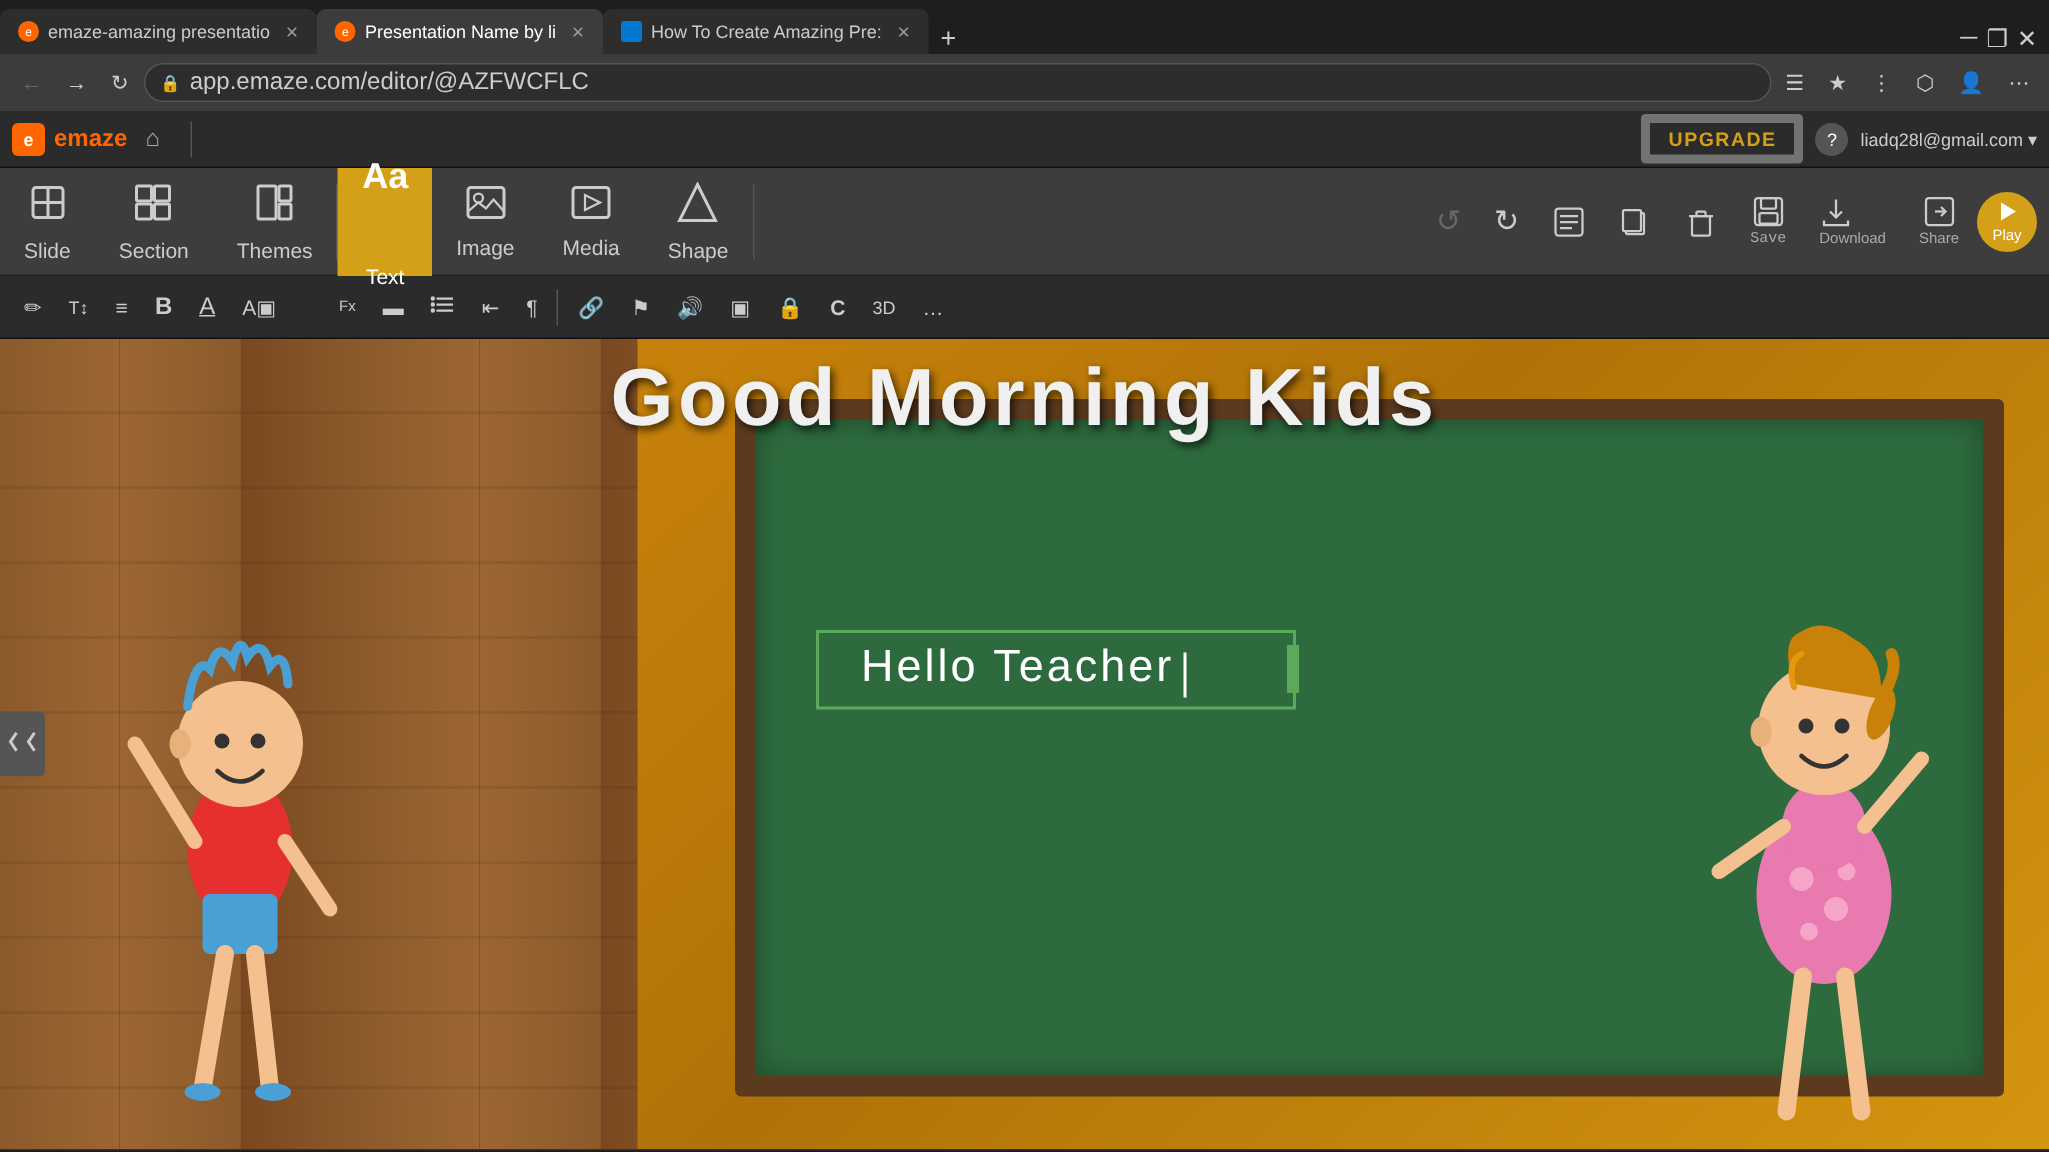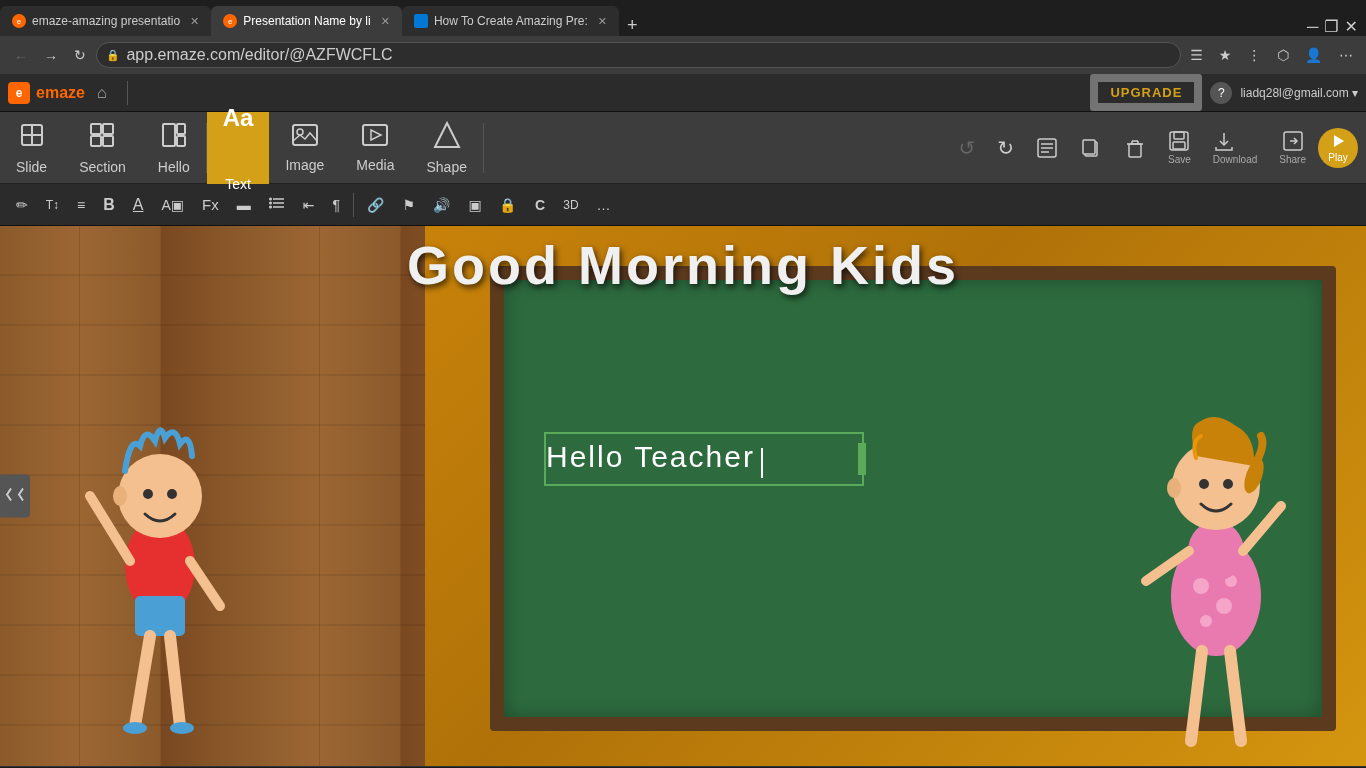--- a/index.html
+++ b/index.html
@@ -20,21 +20,21 @@
     .address-bar .url-text { color: #ccc; font-size: 16px; }
     .nav-right { display: flex; align-items: center; gap: 6px; }
     .nav-icon-btn { background: none; border: none; color: #ccc; font-size: 14px; cursor: pointer; padding: 3px 5px; }
 
     
     .app-toolbar { background: #2b2b2b; height: 38px; display: flex; align-items: center; padding: 0 8px; border-bottom: 1px solid #111; }
     .emaze-logo { display: flex; align-items: center; gap: 6px; color: #ff6600; font-weight: bold; font-size: 16px; margin-right: 12px; }
     .emaze-logo .logo-dot { width: 22px; height: 22px; background: #ff6600; border-radius: 4px; display: flex; align-items: center; justify-content: center; font-size: 12px; color: white; }
     .home-icon { color: #aaa; font-size: 16px; margin-right: 12px; }
     .divider-v { width: 1px; height: 24px; background: #555; margin: 0 8px; }
-    .upgrade-btn { background: transparent; border: 8px solid #737373; color: #d4a017; font-weight: bold; font-size: 13px; padding: 3px 12px; border-radius: 3px; cursor: pointer; letter-spacing: 1px; margin-left: auto; }
+    .upgrade-btn { background: transparent; border: 6px solid #737373; color: #d4a017; font-weight: bold; font-size: 13px; padding: 3px 12px; border-radius: 3px; cursor: pointer; letter-spacing: 1px; margin-left: auto; }
     .help-btn { background: #555; border: none; color: #fff; border-radius: 50%; width: 22px; height: 22px; font-size: 12px; cursor: pointer; margin: 0 8px; }
     .user-btn { color: #ccc; font-size: 12px; cursor: pointer; }
 
     
     .main-toolbar { background: #3d3d3d; height: 72px; display: flex; align-items: center; padding: 0; border-bottom: 1px solid #222; position: relative; }
     .toolbar-item { display: flex; flex-direction: column; align-items: center; justify-content: center; padding: 8px 16px; cursor: pointer; color: #ccc; font-size: 11px; gap: 4px; height: 72px; min-width: 60px; }
     .toolbar-item.active { background: #d4a017; color: #fff; gap: 44px; }
     .toolbar-item .icon { font-size: 22px; }
     .toolbar-item .label { font-size: 14px; }
     .toolbar-separator { width: 1px; height: 50px; background: #555; }
@@ -141,21 +141,21 @@
     <span class="label">Section</span>
   </div>
   <div class="toolbar-item">
     <span class="icon">
       <svg width="28" height="28" viewBox="0 0 28 28">
           <rect x="3" y="3" width="12" height="22" rx="1" fill="none" stroke="#ccc" stroke-width="2"></rect>
           <rect x="17" y="3" width="8" height="10" rx="1" fill="none" stroke="#ccc" stroke-width="2"></rect>
           <rect x="17" y="15" width="8" height="10" rx="1" fill="none" stroke="#ccc" stroke-width="2"></rect>
         </svg>
     </span>
-    <span class="label">Hello</span>
+    <span class="label">Themes</span>
   </div>
   <div class="toolbar-separator"></div>
   <div class="toolbar-item active" style="background:#d4a017;">
     <span class="icon" style="font-size:24px;font-weight:bold;color:#fff;">Aa</span>
     <span class="label" style="color:#fff;">Text</span>
   </div>
   <div class="toolbar-item">
     <span class="icon">
       <svg width="28" height="24" viewBox="0 0 28 24">
           <rect x="2" y="2" width="24" height="20" rx="2" fill="none" stroke="#ccc" stroke-width="2"></rect>
@@ -203,21 +203,21 @@
     </button>
     <button class="action-btn">
       <svg width="22" height="22" viewBox="0 0 22 22">
           <rect x="5" y="7" width="12" height="13" rx="1" fill="none" stroke="#ccc" stroke-width="1.5"></rect>
           <line x1="3" y1="7" x2="19" y2="7" stroke="#ccc" stroke-width="1.5"></line>
           <line x1="8" y1="7" x2="8" y2="4" stroke="#ccc" stroke-width="1.5"></line>
           <line x1="14" y1="7" x2="14" y2="4" stroke="#ccc" stroke-width="1.5"></line>
           <line x1="8" y1="4" x2="14" y2="4" stroke="#ccc" stroke-width="1.5"></line>
         </svg>
     </button>
-    <button class="action-btn" style="display:flex;flex-direction:column;align-items:center;">
+    <button class="action-btn" style="display:flex;flex-direction:column;align-items:center;font-family:Liberation Mono, monospace;">
       <svg width="22" height="22" viewBox="0 0 22 22">
           <rect x="2" y="2" width="18" height="18" rx="2" fill="none" stroke="#ccc" stroke-width="1.5"></rect>
           <rect x="6" y="2" width="10" height="7" rx="1" fill="none" stroke="#ccc" stroke-width="1.5"></rect>
           <rect x="5" y="12" width="12" height="7" rx="1" fill="none" stroke="#ccc" stroke-width="1.5"></rect>
         </svg>
       <span class="action-label">Save</span>
     </button>
     <button class="action-btn" style="display:flex;flex-direction:column;align-items:flex-start;">
       <svg width="22" height="22" viewBox="0 0 22 22">
           <polyline points="11,3 11,15" stroke="#ccc" stroke-width="1.5"></polyline>
@@ -243,21 +243,21 @@
   </div>
 </div>
 
 <div class="text-toolbar">
   <button class="text-tool-btn">✏</button>
   <button class="text-tool-btn" style="font-size:12px;">T↕</button>
   <button class="text-tool-btn">≡</button>
   <button class="text-tool-btn" style="font-weight:bold;font-size:16px;">B</button>
   <button class="text-tool-btn" style="font-size:16px;text-decoration:underline;">A</button>
   <button class="text-tool-btn" style="font-size:14px;">A▣</button>
-  <button class="text-tool-btn" style="font-size:15px;">Fx</button>
+  <button class="text-tool-btn" style="font-size:10px;margin-left:24px;">Fx</button>
   <button class="text-tool-btn">▬</button>
   <button class="text-tool-btn">
     <svg width="16" height="14" viewBox="0 0 16 14">
         <line x1="4" y1="3" x2="15" y2="3" stroke="#ccc" stroke-width="1.5"></line>
         <line x1="4" y1="7" x2="15" y2="7" stroke="#ccc" stroke-width="1.5"></line>
         <line x1="4" y1="11" x2="15" y2="11" stroke="#ccc" stroke-width="1.5"></line>
         <circle cx="1.5" cy="3" r="1.5" fill="#ccc"></circle>
         <circle cx="1.5" cy="7" r="1.5" fill="#ccc"></circle>
         <circle cx="1.5" cy="11" r="1.5" fill="#ccc"></circle>
       </svg>
@@ -282,21 +282,21 @@
   <div style="position:absolute;top:0;left:0;right:0;bottom:0;background: repeating-linear-gradient(180deg, transparent 0px, transparent 48px, rgba(0,0,0,0.08) 48px, rgba(0,0,0,0.08) 50px);"></div>
 
   <div style="position:absolute;top:8px;left:0;right:0;text-align:center;z-index:15;font-size:54px;font-weight:bold;color:#f0f0f0;font-family:'Comic Sans MS',cursive,sans-serif;text-shadow:2px 3px 6px rgba(0,0,0,0.7);letter-spacing:3px;">
     <span>Good Morning Kids</span>
   </div>
 
   <div style="position:absolute;top:0;left:425px;right:0;bottom:0;background: linear-gradient(135deg, #c8820a 0%, #b07208 40%, #d4950f 100%);"></div>
 
   <div style="position:absolute;top:40px;left:490px;right:30px;bottom:35px;background: #2d6b3e;border:14px solid #5c3a1e;border-radius:4px;box-shadow: inset 0 0 20px rgba(0,0,0,0.3);">
 
-    <div style="position:absolute;top:152px;left:40px;border:2px solid #5aaa5a;padding:6px 0;min-width:320px;cursor:move;">
+    <div style="position:absolute;top:140px;left:40px;border:2px solid #5aaa5a;padding:6px 28px;min-width:320px;cursor:move;">
       <span style="color:#ffffff;font-size:30px;font-family:'Comic Sans MS',cursive,sans-serif;letter-spacing:2px;">Hello Teacher</span>
       <span style="display:inline-block;width:2px;height:30px;background:#fff;vertical-align:middle;margin-left:2px;"></span>
       
       <div style="position:absolute;right:-4px;top:50%;transform:translateY(-50%);width:8px;height:32px;background:#5aaa5a;cursor:ew-resize;"></div>
     </div>
   </div>
 
   <div style="position:absolute;bottom:0;left:60px;width:200px;height:400px;z-index:10;">
     <svg viewBox="0 0 200 400" width="200" height="400">
 

